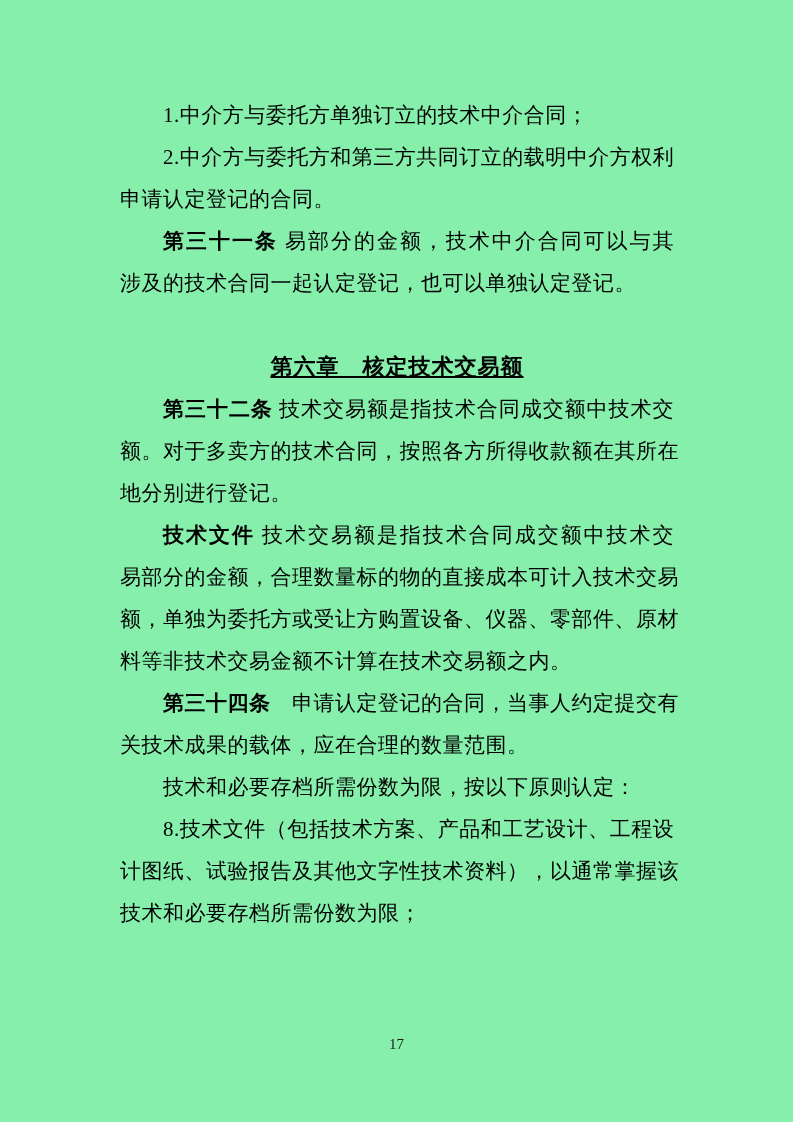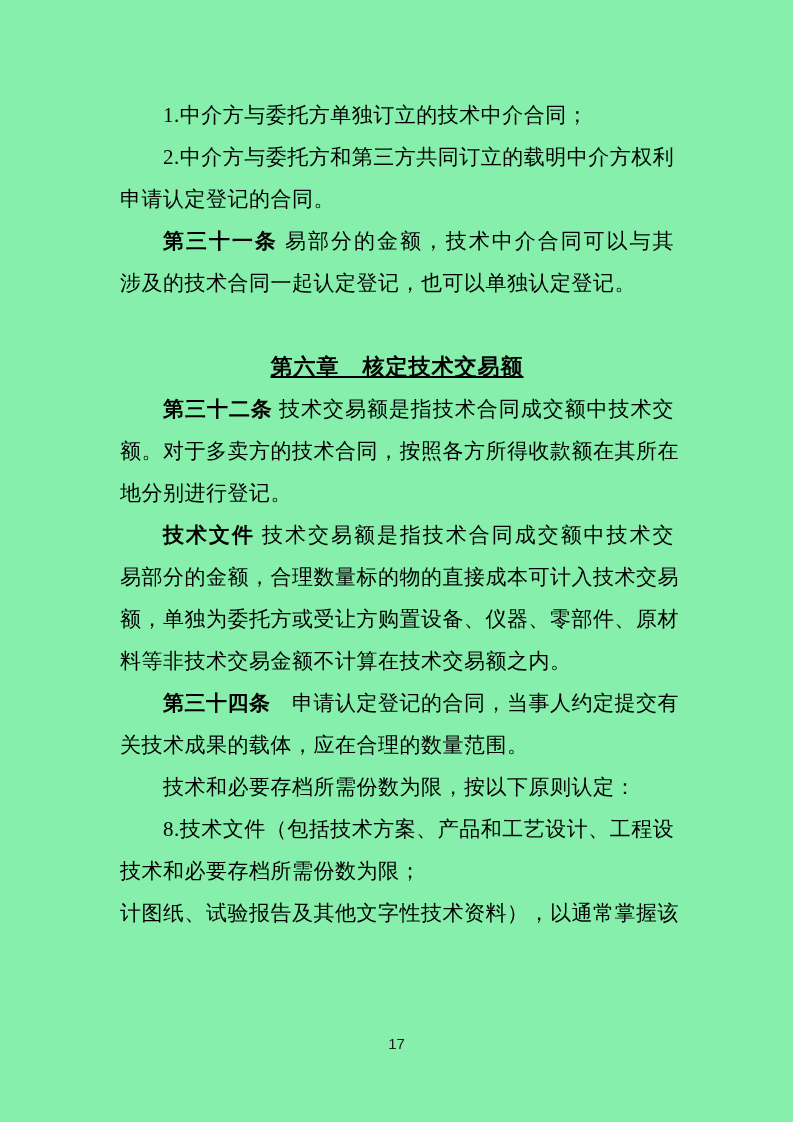--- a/index.html
+++ b/index.html
@@ -48,21 +48,21 @@
     text-decoration: underline;
   }
   .page-number {
     position: absolute;
     top: 1034px;
     left: 0;
     right: 0;
     text-align: center;
     font-size: 15px;
     line-height: 20px;
-    font-family: Liberation Sans, sans-serif;
+    font-family: Liberation Serif, serif;
     color: #1a1a1a;
   }
 </style>
 </head>
 <body>
 
 <div class="page">
   <div class="content">
       <div class="block paragraph">
         <div class="line indent"><span>1.中介方与委托方单独订立的技术中介合同；</span></div>
@@ -91,18 +91,18 @@
       </div>
       <div class="block paragraph">
         <div class="line indent fill"><span class="term">第三十四条</span><span>　申请认定登记的合同，当事人约定提交有</span></div>
         <div class="line"><span>关技术成果的载体，应在合理的数量范围。</span></div>
       </div>
       <div class="block paragraph">
         <div class="line indent"><span>技术和必要存档所需份数为限，按以下原则认定：</span></div>
       </div>
       <div class="block paragraph">
         <div class="line indent fill"><span>8.技术文件（包括技术方案、产品和工艺设计、工程设</span></div>
+        <div class="line fill"><span>计图纸、试验报告及其他文字性技术资料），以通常掌握该</span></div>
         <div class="line"><span>技术和必要存档所需份数为限；</span></div>
-        <div class="line fill"><span>计图纸、试验报告及其他文字性技术资料），以通常掌握该</span></div>
       </div>
     </div>
   <div class="page-number">17</div>
 </div>
 
 </body></html>

